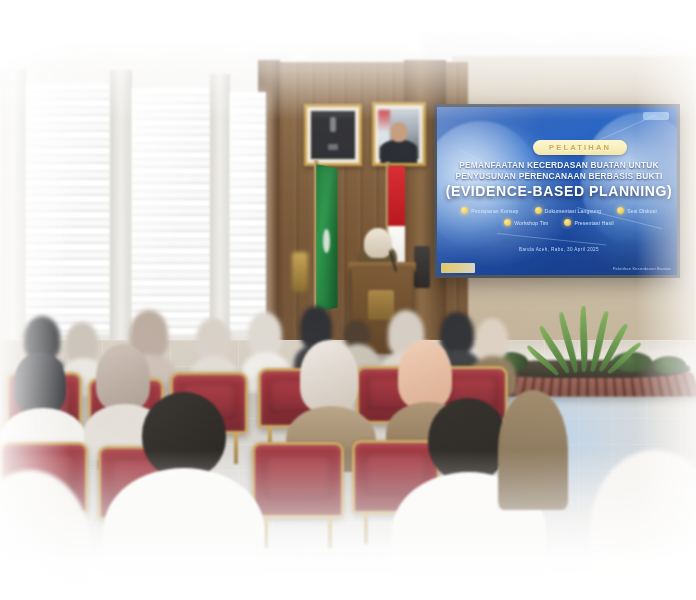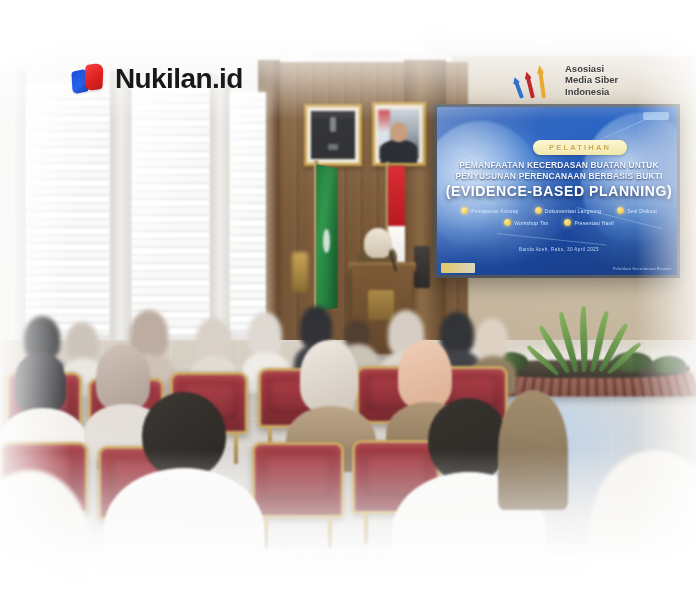--- a/index.html
+++ b/index.html
@@ -532,43 +532,15 @@
       </div>
     </div>
 
     <div class="haze"></div>
     <div class="fade-left"></div>
     <div class="fade-right"></div>
     <div class="fade-top"></div>
     <div class="fade-bottom"></div>
   </div>
 
-  <div class="wm-left">
-    <div class="nk-mark">
-      <div class="nk-blue"></div>
-      <div class="nk-red"></div>
-    </div>
-    <div class="nk-text">Nukilan.id</div>
-  </div>
-
-  <div class="wm-right">
-    <div class="amsi-mark">
-      <div class="arrow" style="left:0px;height:22px;transform:rotate(-20deg);">
-        <div class="stem" style="height:18px;background:#2f6fd0;"></div>
-        <div class="head" style="border-bottom:7px solid #2f6fd0;"></div>
-      </div>
-      <div class="arrow" style="left:11px;height:27px;transform:rotate(-14deg);">
-        <div class="stem" style="height:22px;background:#c0272d;"></div>
-        <div class="head" style="border-bottom:8px solid #c0272d;"></div>
-      </div>
-      <div class="arrow" style="left:22px;height:33px;transform:rotate(-8deg);">
-        <div class="stem" style="height:27px;background:#e8a92c;"></div>
-        <div class="head" style="border-bottom:9px solid #e8a92c;"></div>
-      </div>
-    </div>
-    <div class="amsi-text">
-      <div>Asosiasi</div>
-      <div>Media Siber</div>
-      <div>Indonesia</div>
-    </div>
-  </div>
+
 
 </div>
 
 </body></html>

